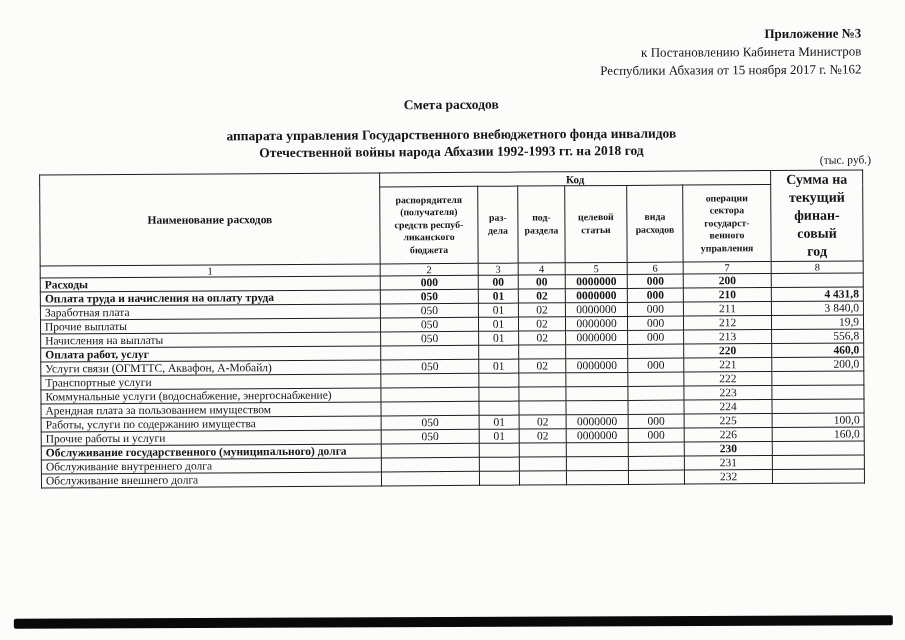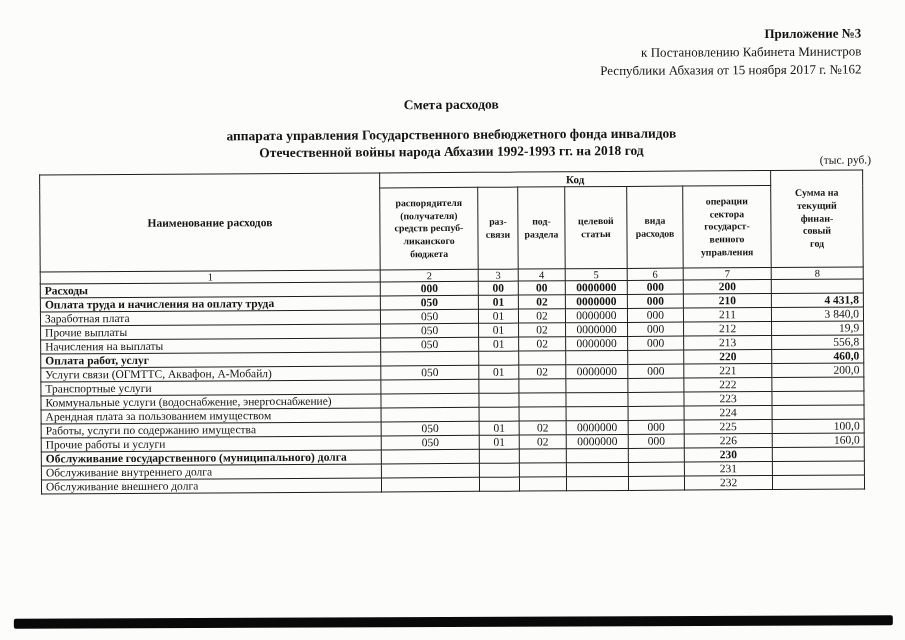--- a/index.html
+++ b/index.html
@@ -68,24 +68,24 @@
   .kod-cell { height: 14px; font-size: 11px; padding: 0; }
   .name-col { font-size: 11.5px; padding: 2px; }
   .subhead {
     font-size: 9.8px;
     line-height: 1.28;
     white-space: pre-line;
     padding: 0 1px;
     height: 74px;
   }
   .sum-col {
-    font-size: 10px;
+    font-size: 14px;
     line-height: 1.28;
     white-space: pre-line;
-    padding: 16px 1px;
+    padding: 0 1px;
   }
   .colnum {
     height: 12px;
     font-size: 10.5px;
     font-weight: normal !important;
     padding: 0;
     text-align: center;
   }
   .estimate tbody td {
     height: 14px;
@@ -150,21 +150,21 @@
 совый
 год</th>
       </tr>
       <tr id="subhead-row">
           <th class="subhead">распорядителя
 (получателя)
 средств респуб-
 ликанского
 бюджета</th>
           <th class="subhead">раз-
-связи</th>
+дела</th>
           <th class="subhead">под-
 раздела</th>
           <th class="subhead">целевой
 статьи</th>
           <th class="subhead">вида
 расходов</th>
           <th class="subhead">операции
 сектора
 государст-
 венного

